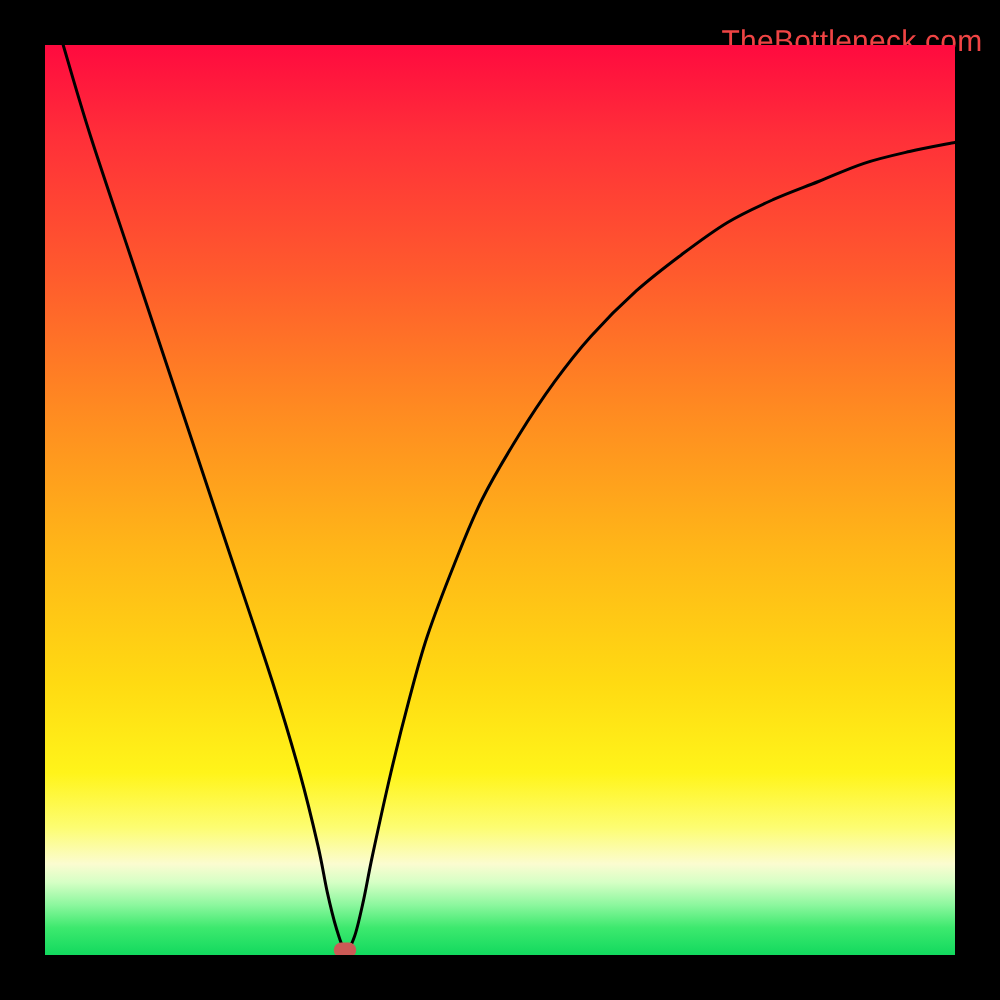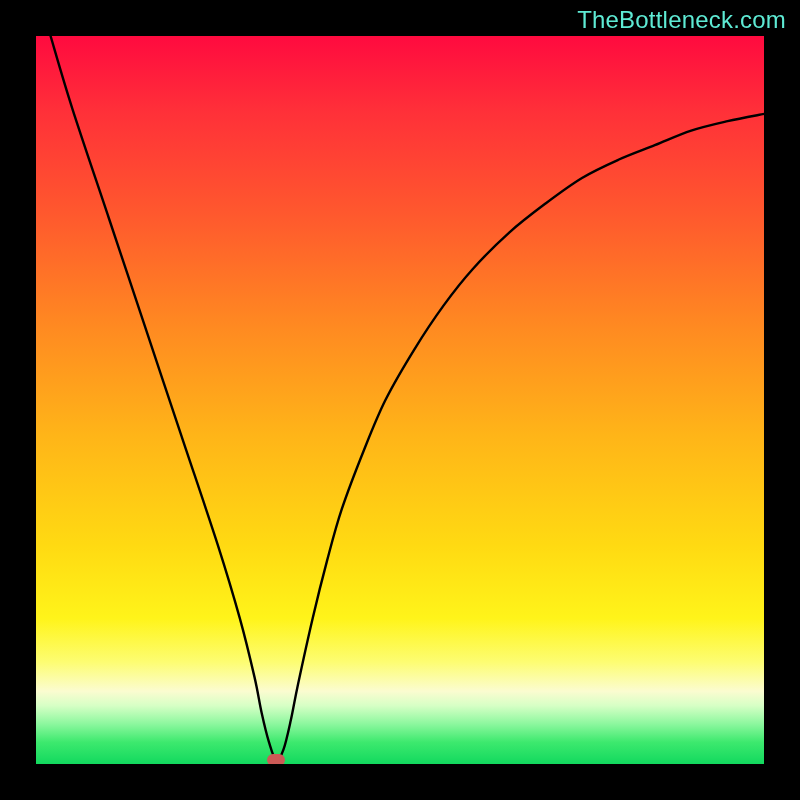--- a/index.html
+++ b/index.html
@@ -43,23 +43,23 @@
       #fdfd72 86%,
       #fbfcd0 90%,
       #d6ffc5 92%,
       #8cf79e 94.5%,
       #3de96e 97%,
       #12d95e 100%
     );
   }
   .watermark {
     position: absolute;
-    top: 6px;
+    top: 20px;
     right: 14px;
-    color: #5eead4;
+    color: #ef4444;
     font-size: 24px;
     letter-spacing: 0.2px;
     user-select: none;
   }
   svg.curve {
     position: absolute;
     inset: 0;
     width: 100%;
     height: 100%;
   }

